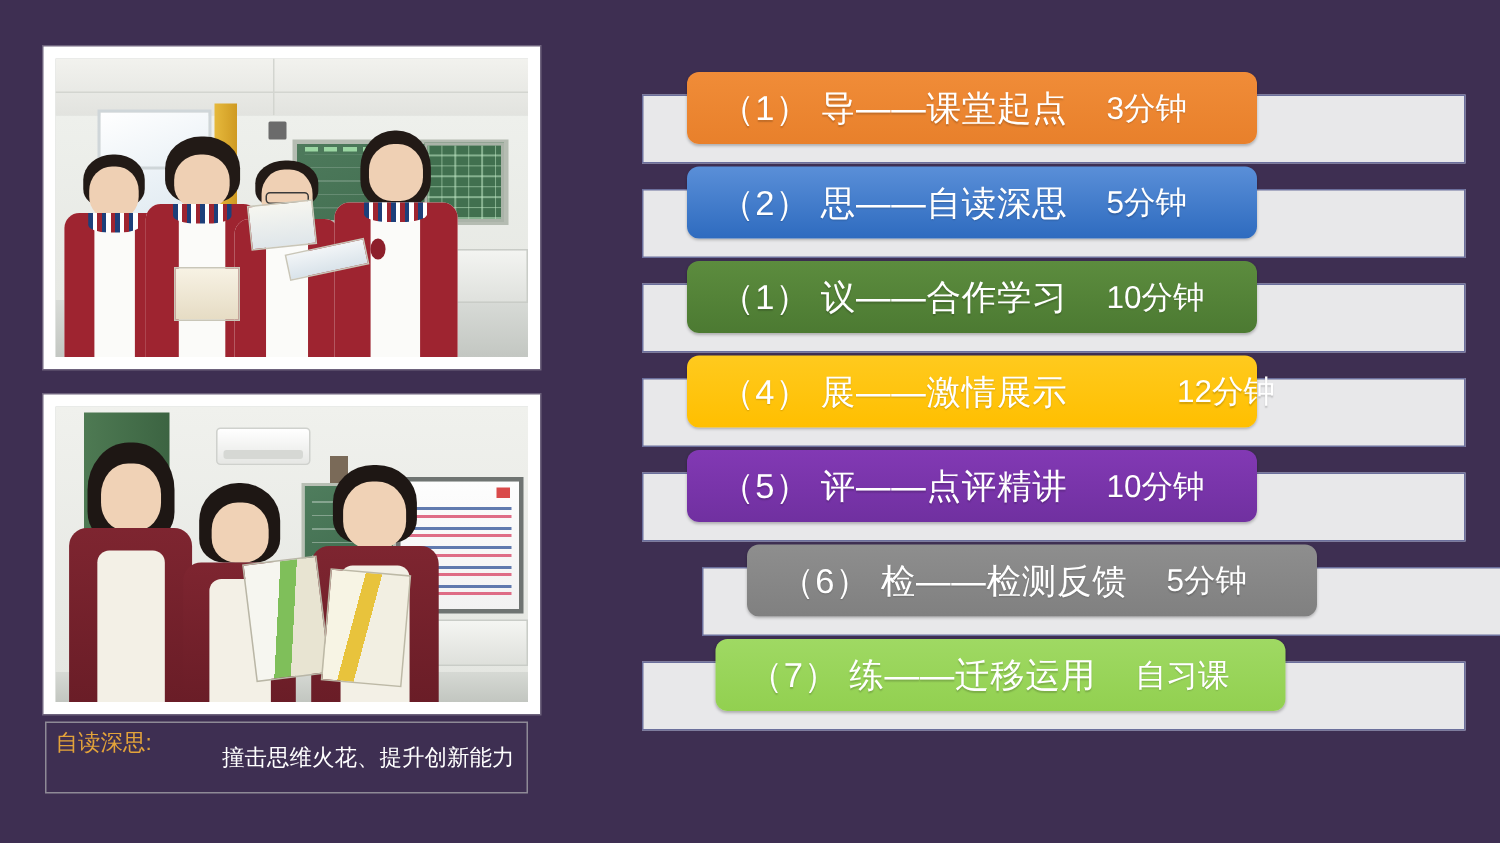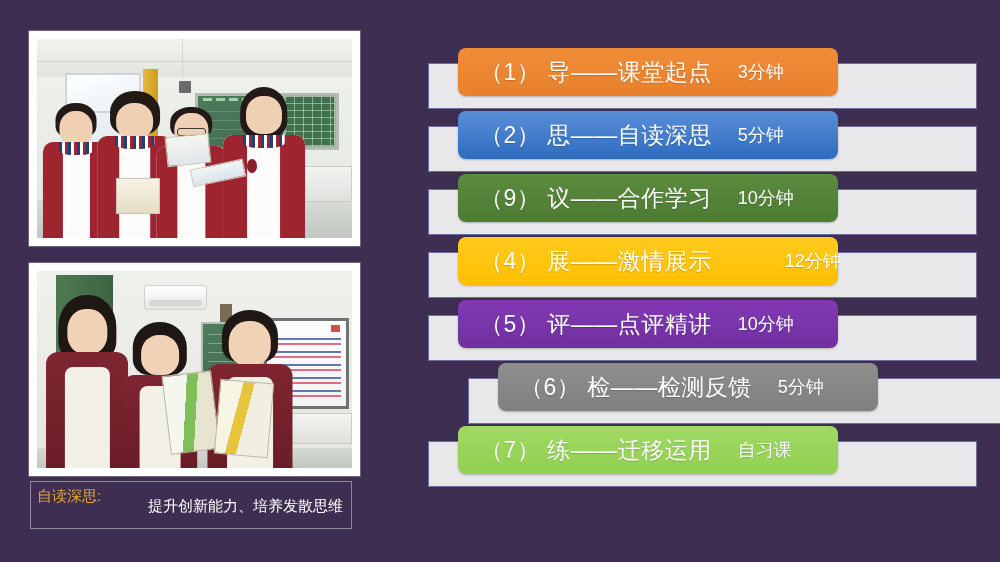--- a/index.html
+++ b/index.html
@@ -208,21 +208,21 @@
   #steps{position:absolute;left:0;top:0;width:1000px;height:562px;}
   .step-row{position:absolute;left:428px;width:631px;height:48px;}
   .step-bg{position:absolute;left:0;top:15px;width:549px;height:46px;
     background:#E8E8EA;border:1px solid #6b6f9c;box-sizing:border-box;}
   .step-pill{position:absolute;left:30px;top:0;width:380px;height:48px;
     border-radius:8px;display:flex;align-items:center;
     box-shadow:0 1px 2px rgba(0,0,0,.25);}
   .step-text{color:#ffffff;font-size:23px;white-space:nowrap;
     padding-left:22px;letter-spacing:.5px;
     text-shadow:0 1px 1px rgba(0,0,0,.18);}
-  .step-time{color:#ffffff;font-size:18px;white-space:nowrap;
+  .step-time{color:#ffffff;font-size:21px;white-space:nowrap;
     padding-left:26px;text-shadow:0 1px 1px rgba(0,0,0,.18);}
 </style>
 </head>
 <body style="background: rgb(62, 47, 82);">
 
 <div id="left-column">
 
   <div class="photo-frame" id="photo-top">
     <div class="photo-inner">
       <div class="p1-ceiling"></div>
@@ -305,21 +305,21 @@
           <div class="vest"></div>
       </div>
       <div id="p2-book1"></div>
       <div id="p2-book2"></div>
     </div>
   </div>
 
   <div id="caption-box">
     <span id="caption-label" style="color: rgb(227, 163, 58);">自读深思:</span>
     <span id="caption-lines" style="color: rgb(255, 255, 255);">
-      <span>提升创新能力、培养发散思维</span><br>
+      <span>撞击思维火花、提升创新能力</span><br>
     </span>
   </div>
 </div>
 
 <div id="steps">
     <div class="step-row" style="top: 48px;">
       <div class="step-bg" style="background: rgb(232, 232, 234); border-color: rgb(107, 111, 156);"></div>
       <div class="step-pill" style="background: linear-gradient(rgb(240, 140, 56), rgb(232, 128, 43));">
         <span class="step-text">（1） 导——课堂起点</span>
         <span class="step-time">3分钟</span>
@@ -328,21 +328,21 @@
     <div class="step-row" style="top: 111px;">
       <div class="step-bg" style="background: rgb(232, 232, 234); border-color: rgb(107, 111, 156);"></div>
       <div class="step-pill" style="background: linear-gradient(rgb(90, 143, 216), rgb(46, 107, 191));">
         <span class="step-text">（2） 思——自读深思</span>
         <span class="step-time">5分钟</span>
       </div>
     </div>
     <div class="step-row" style="top: 174px;">
       <div class="step-bg" style="background: rgb(232, 232, 234); border-color: rgb(107, 111, 156);"></div>
       <div class="step-pill" style="background: linear-gradient(rgb(92, 140, 62), rgb(76, 122, 50));">
-        <span class="step-text">（9） 议——合作学习</span>
+        <span class="step-text">（1） 议——合作学习</span>
         <span class="step-time">10分钟</span>
       </div>
     </div>
     <div class="step-row" style="top: 237px;">
       <div class="step-bg" style="background: rgb(232, 232, 234); border-color: rgb(107, 111, 156);"></div>
       <div class="step-pill" style="background: linear-gradient(rgb(255, 202, 30), rgb(255, 191, 0)); gap: 47px;">
         <span class="step-text">（4） 展——激情展示</span>
         <span class="step-time">12分钟</span>
       </div>
     </div>
@@ -355,18 +355,18 @@
     </div>
     <div class="step-row" style="top: 363px; margin-left: 40px;">
       <div class="step-bg" style="background: rgb(232, 232, 234); border-color: rgb(107, 111, 156);"></div>
       <div class="step-pill" style="background: linear-gradient(rgb(142, 142, 142), rgb(128, 128, 128));">
         <span class="step-text">（6） 检——检测反馈</span>
         <span class="step-time">5分钟</span>
       </div>
     </div>
     <div class="step-row" style="top: 426px;">
       <div class="step-bg" style="background: rgb(232, 232, 234); border-color: rgb(107, 111, 156);"></div>
-      <div class="step-pill" style="background: linear-gradient(rgb(159, 217, 99), rgb(146, 208, 80));">
+      <div class="step-pill" style="background: linear-gradient(rgb(159, 217, 99), rgb(146, 208, 80)); margin-left: 19px;">
         <span class="step-text">（7） 练——迁移运用</span>
         <span class="step-time">自习课</span>
       </div>
     </div>
   </div>
 
 </body></html>

